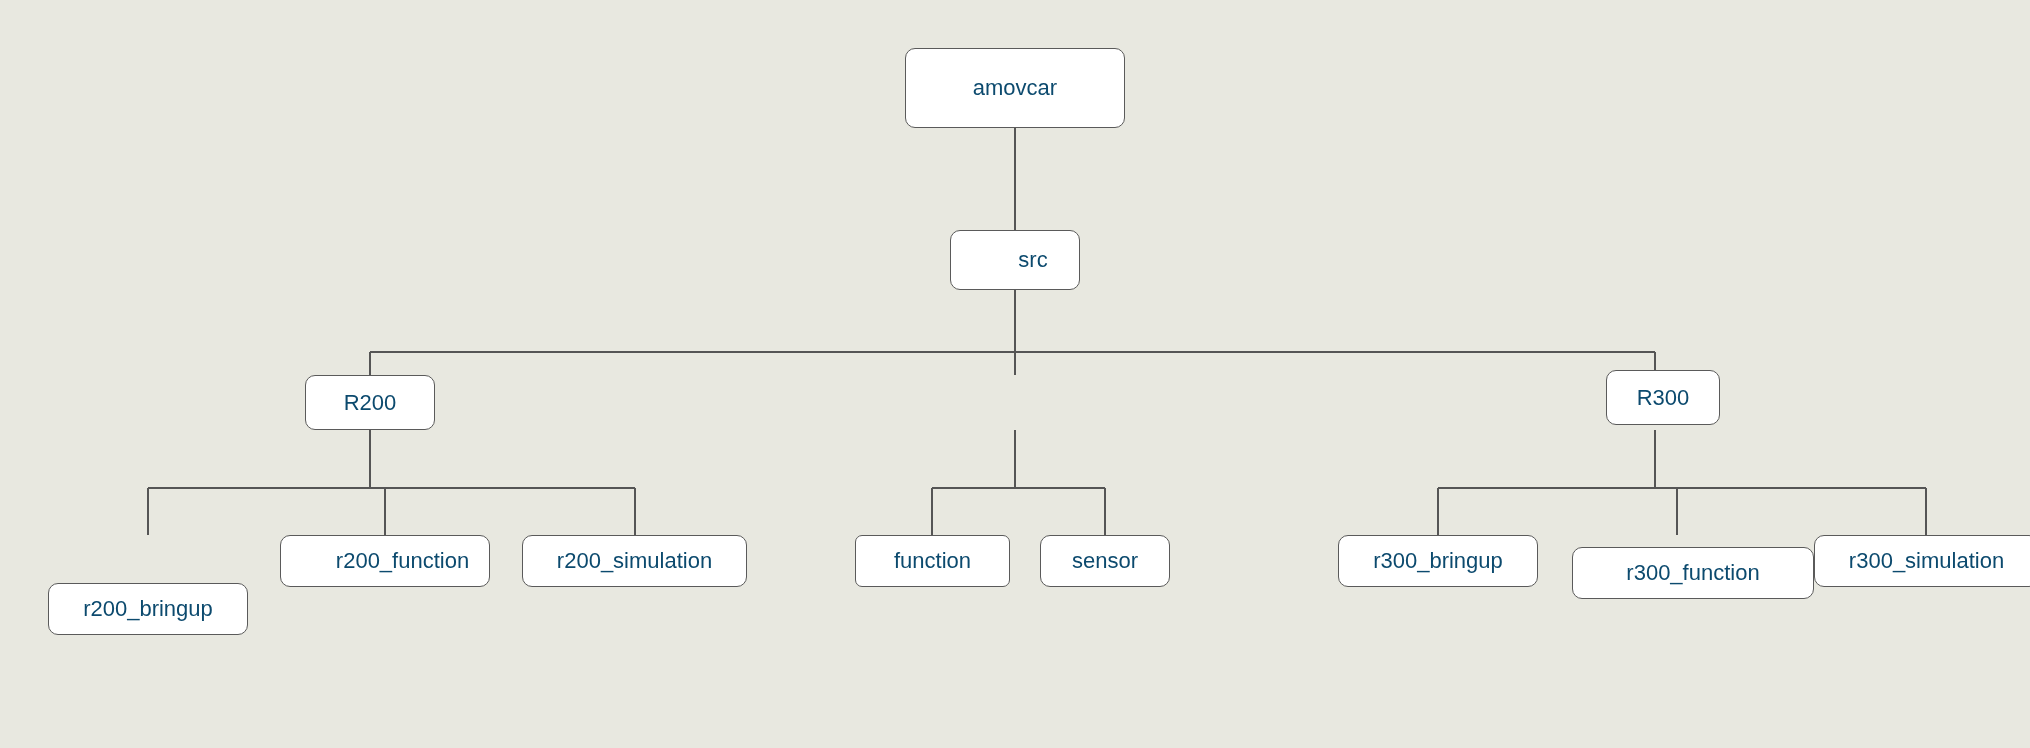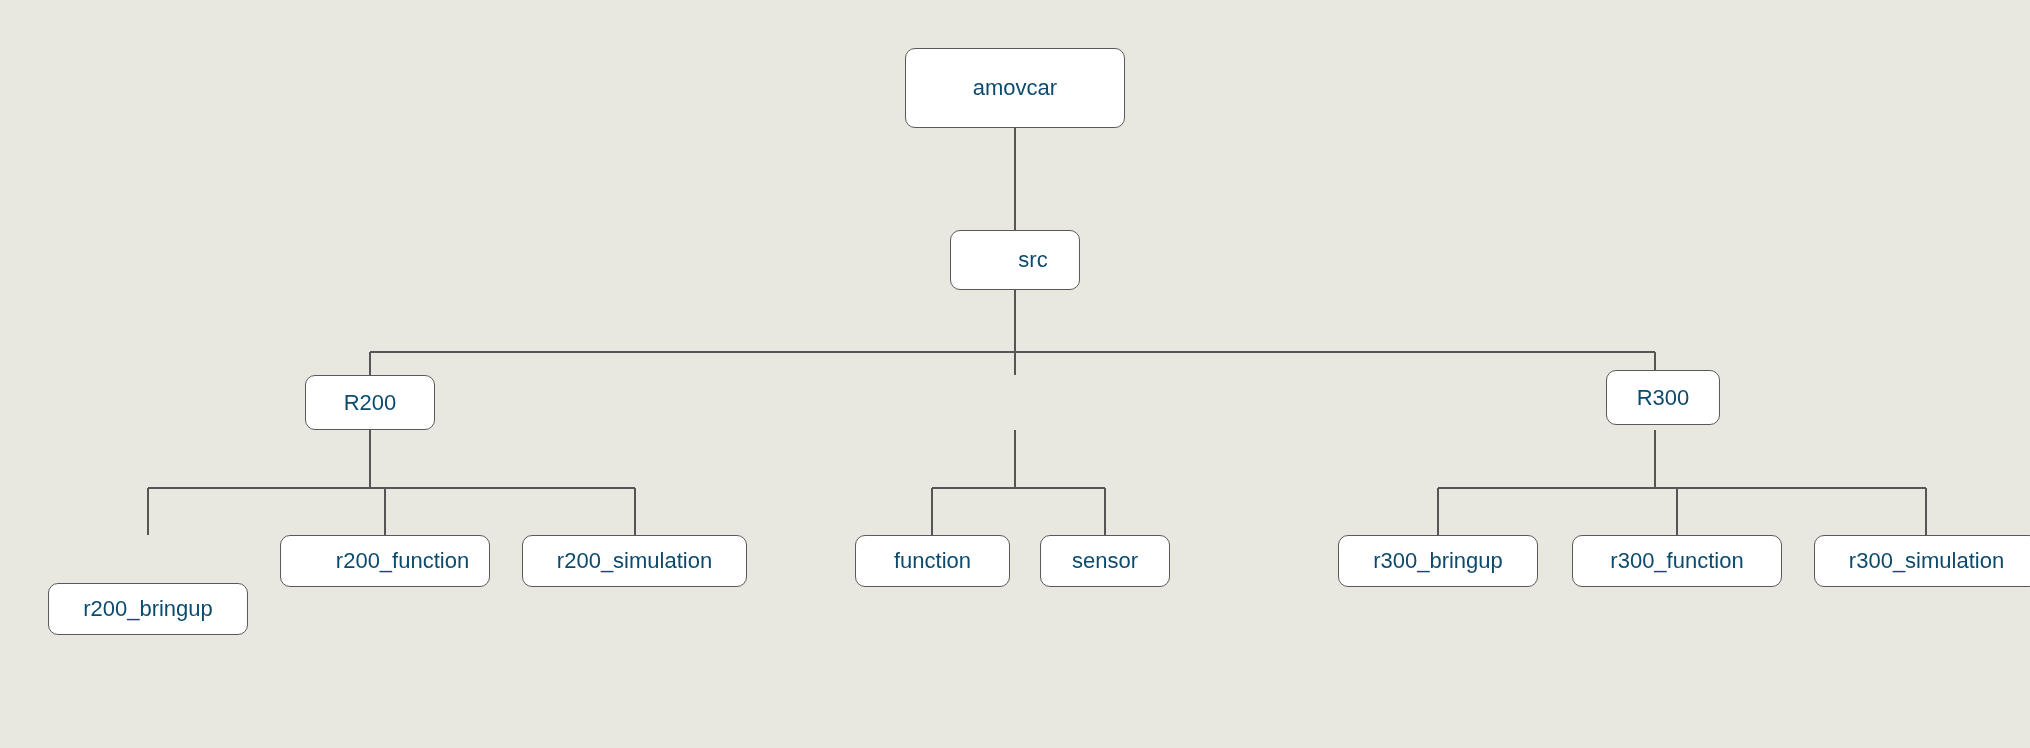--- a/index.html
+++ b/index.html
@@ -107,42 +107,43 @@
       height: 52px;
       left: 522px;
       top: 535px;
     }
 
     .node-function {
       width: 155px;
       height: 52px;
       left: 855px;
       top: 535px;
+      border-radius: 7px;
     }
 
     .node-sensor {
       width: 130px;
       height: 52px;
       left: 1040px;
       top: 535px;
     }
 
     .node-r300_bringup {
       width: 200px;
       height: 52px;
       left: 1338px;
       top: 535px;
       text-align: right;
     }
 
     .node-r300_function {
-      width: 210px;
+      width: 242px;
       height: 52px;
       left: 1572px;
-      top: 535px;
+      top: 547px;
     }
 
     .node-r300_simulation {
       width: 225px;
       height: 52px;
       left: 1814px;
       top: 535px;
     }
   </style>
 </head>

